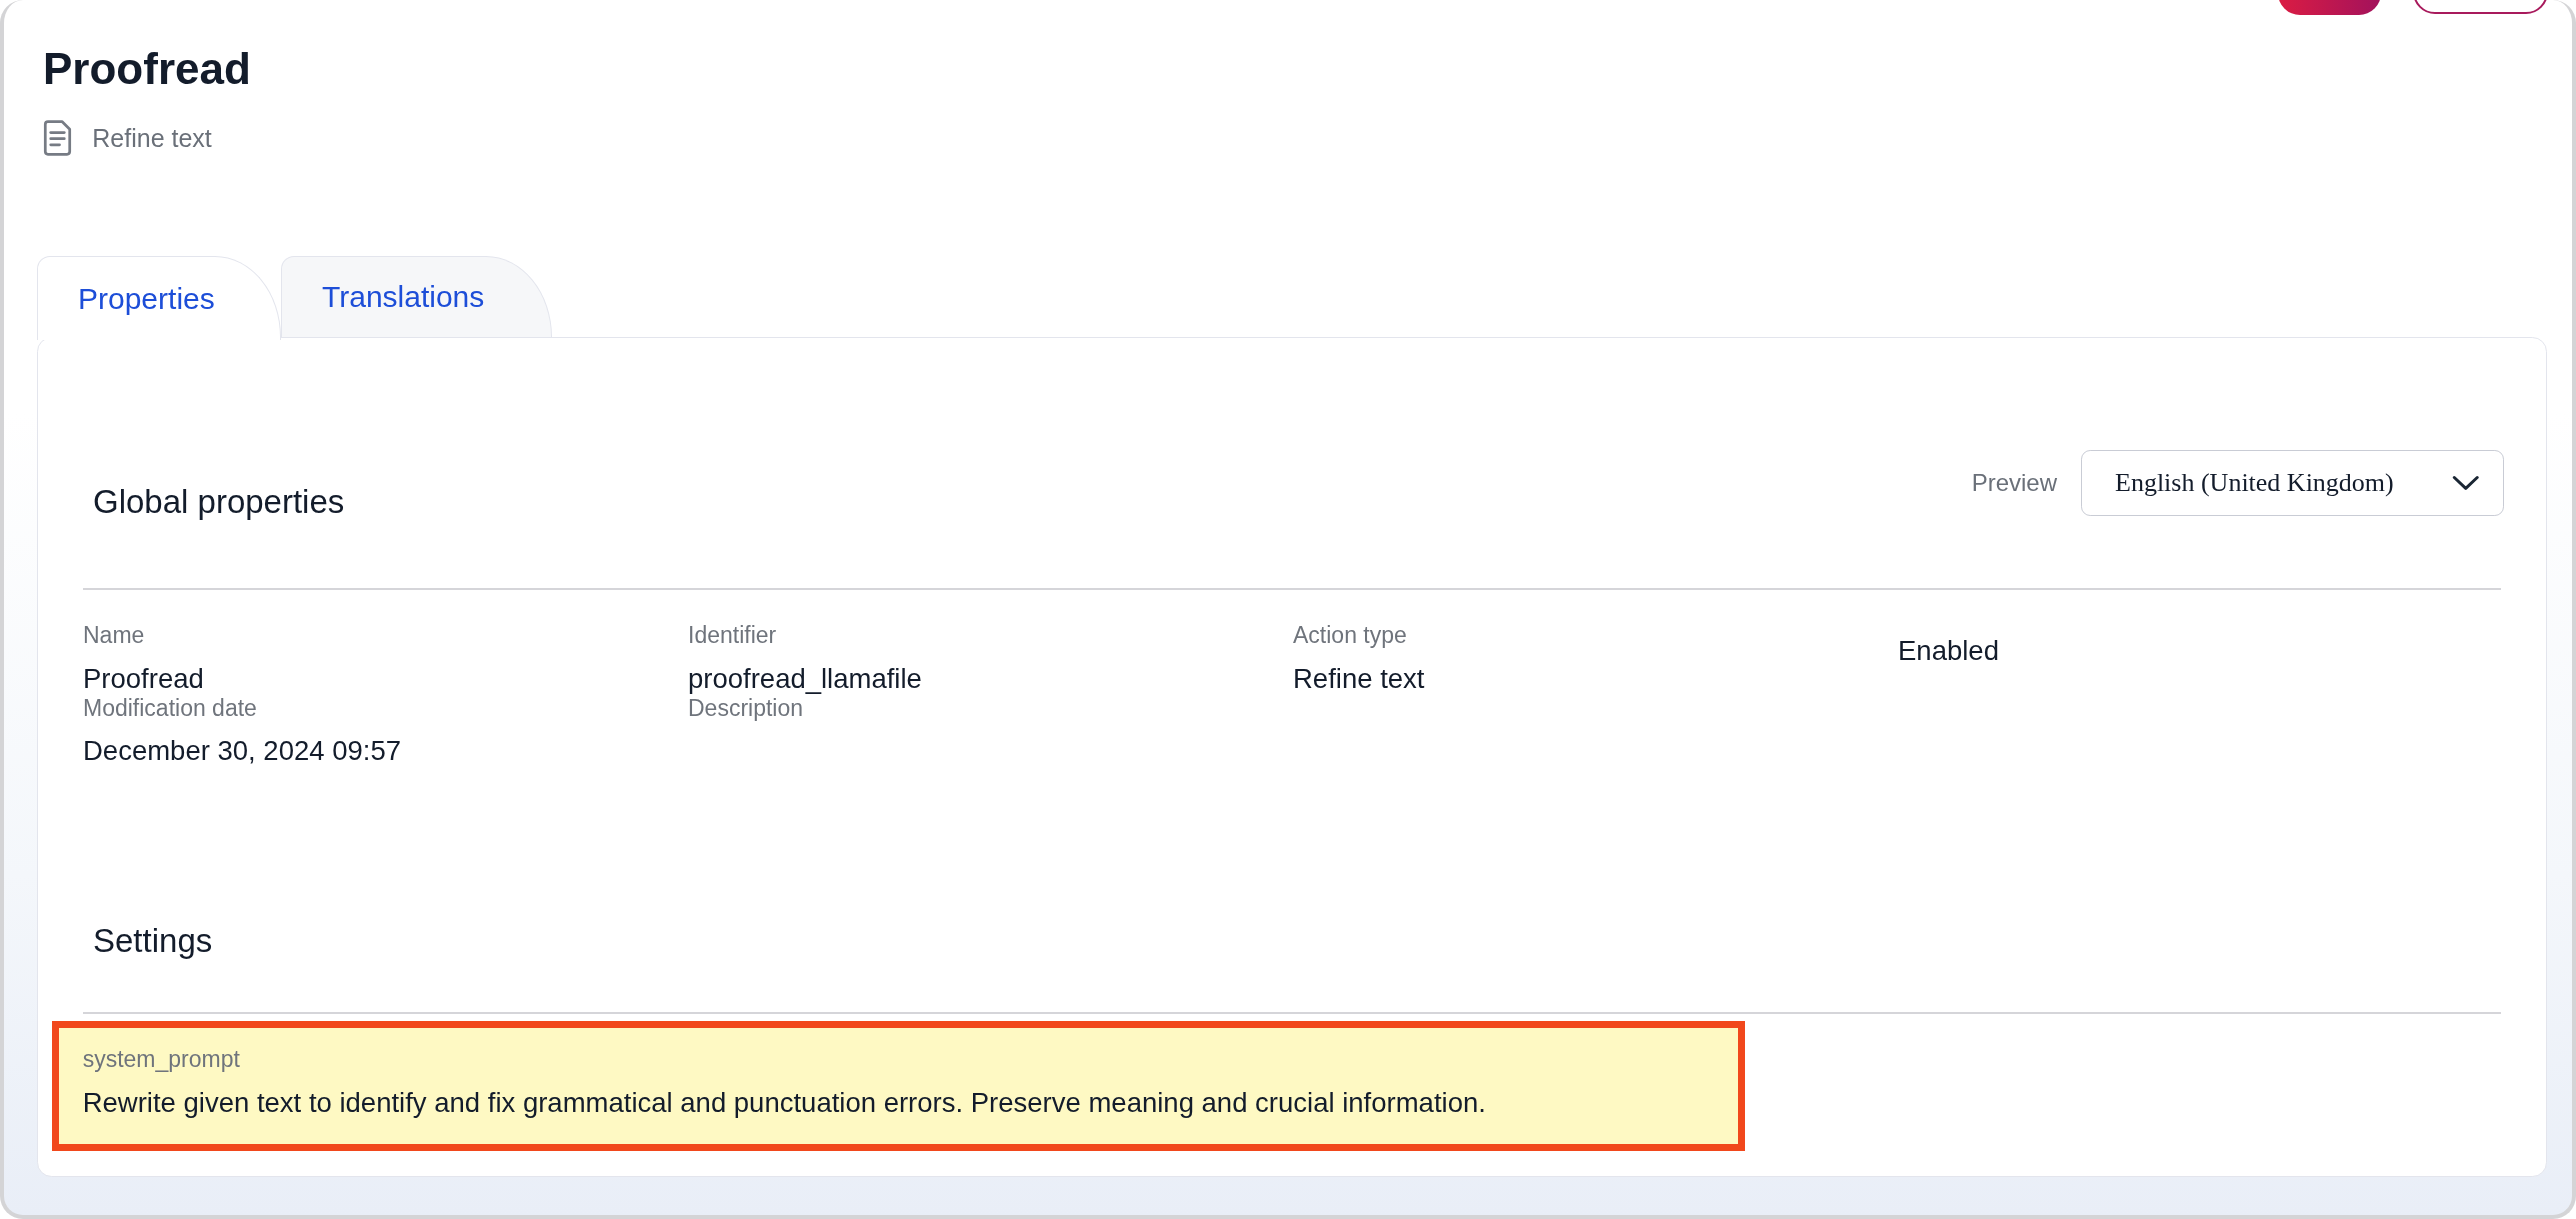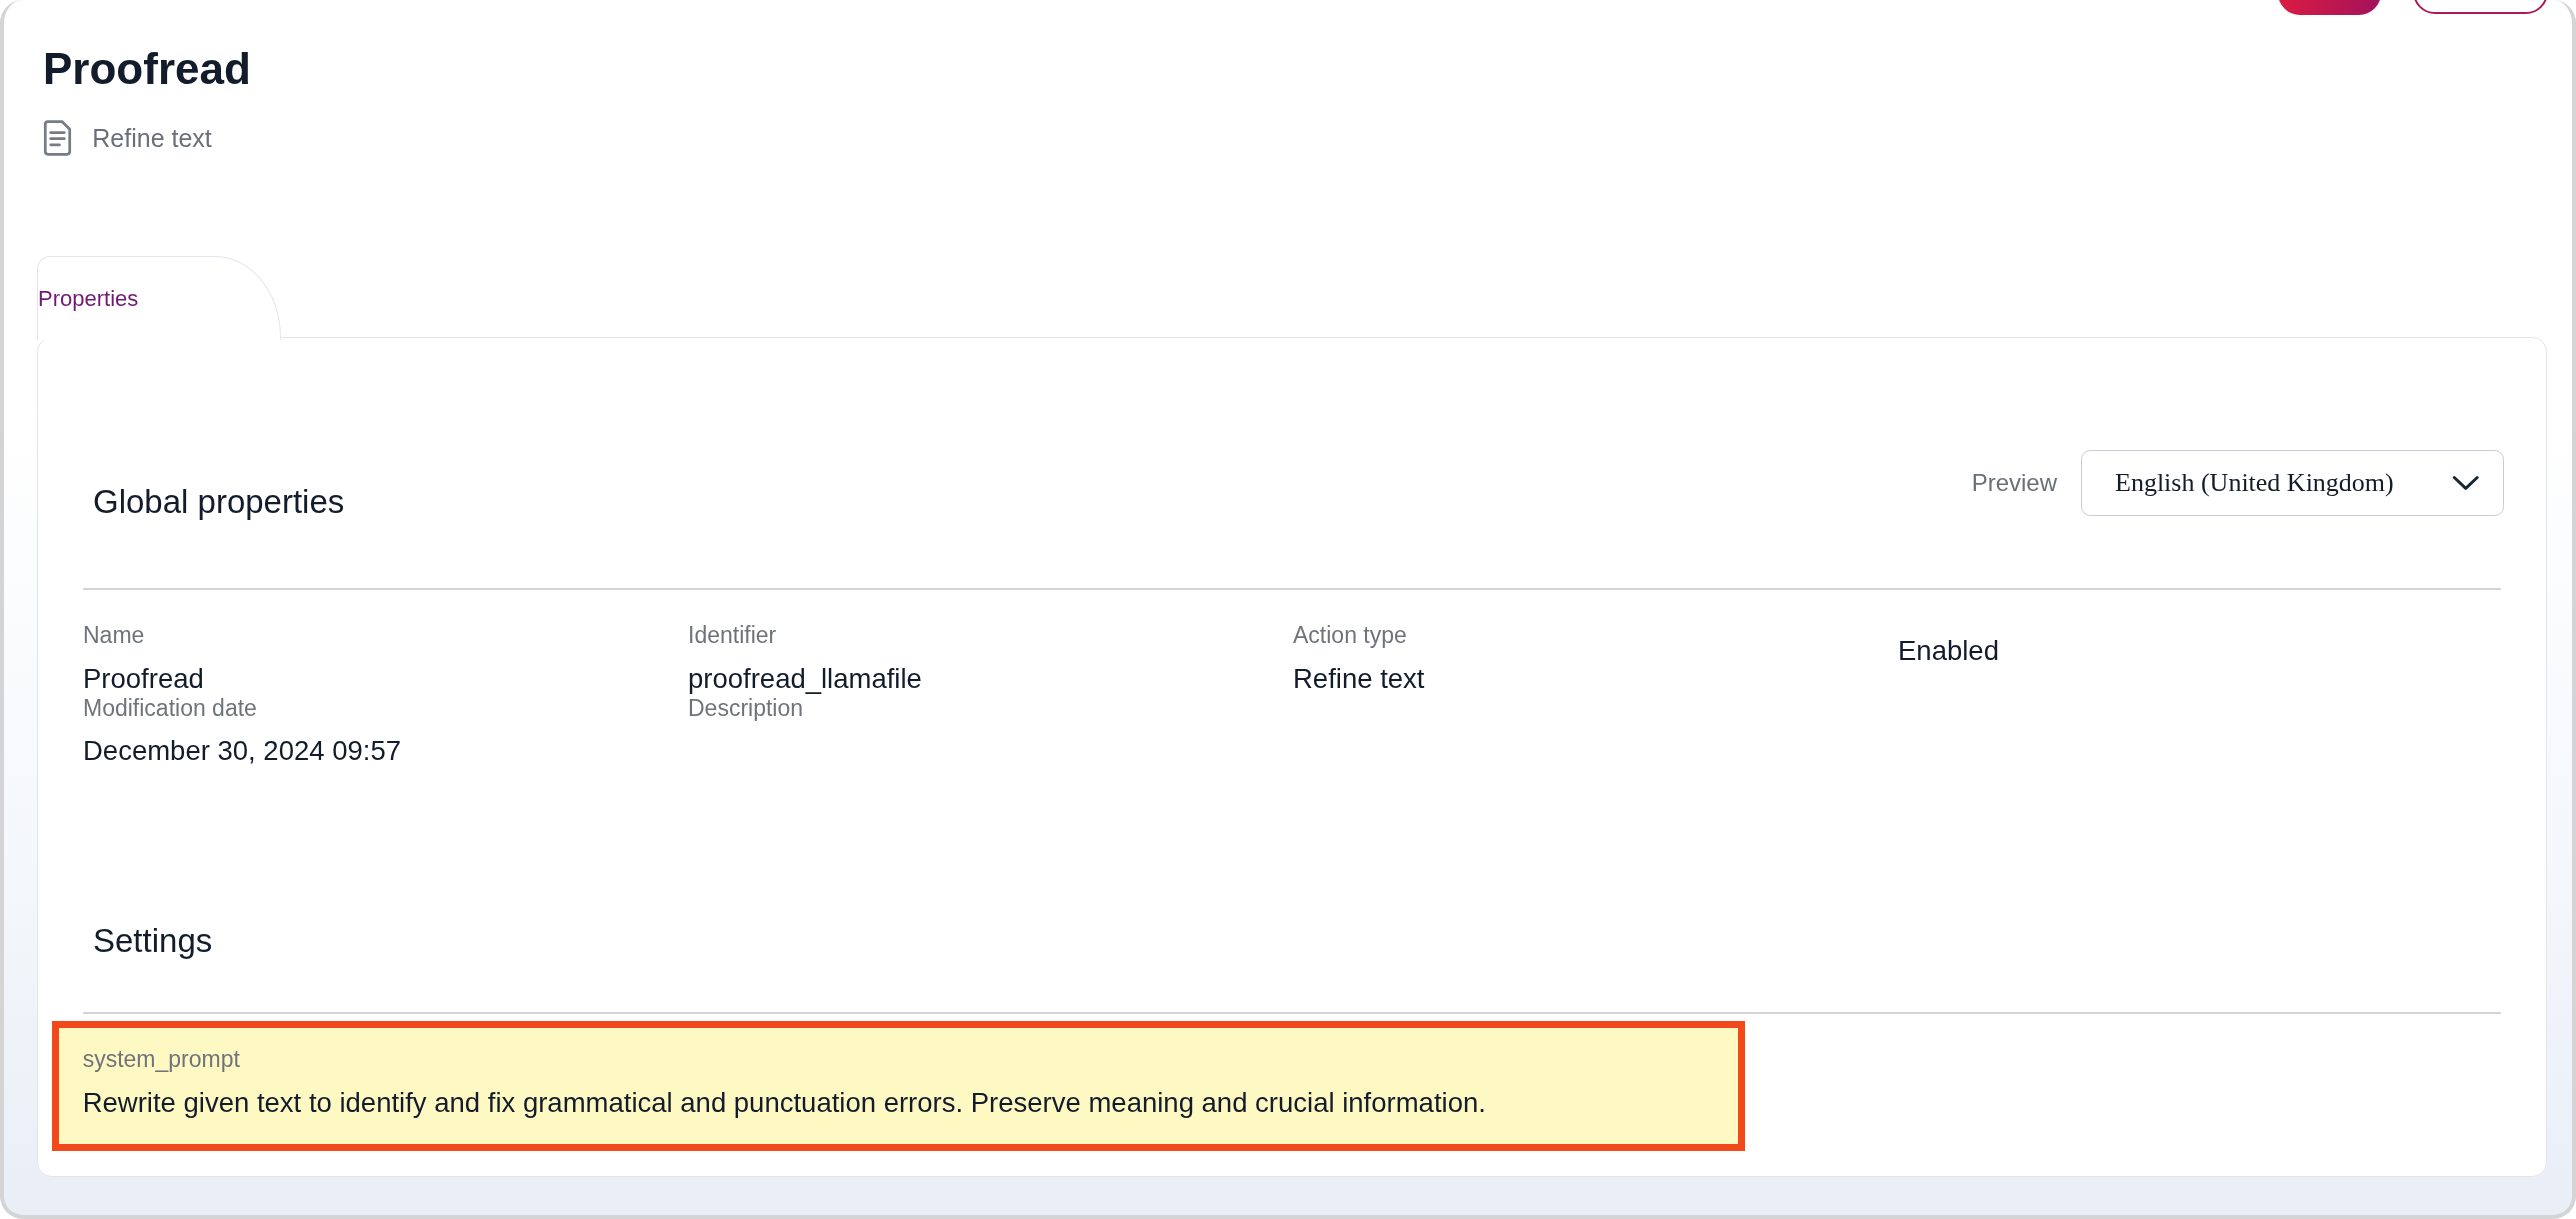--- a/index.html
+++ b/index.html
@@ -29,21 +29,21 @@
     font-size:44px;font-weight:700;color:#131c2b;letter-spacing:0;
   }
   .subtitle-row{
     position:absolute;left:37px;top:119px;display:flex;align-items:center;gap:18.3px;
     color:#6a7079;font-size:25px;
   }
   
   .tabs{position:absolute;left:33px;top:256px;display:flex;z-index:3;}
   .tab{
     box-sizing:border-box;height:81px;display:flex;align-items:center;
-    font-size:22px;color:#701a75;cursor:pointer;
+    padding-left:40px;font-size:30px;color:#1d4ed8;cursor:pointer;
     background:#f6f7f9;border:1.8px solid #e3e5ed;border-bottom:none;
     border-top-left-radius:13px;border-top-right-radius:66px 81px;
   }
   .tab-properties{width:244px;}
   .tab-translations{width:271px;}
   .tab.active{background:#ffffff;height:84px;z-index:4;}
   
   .card{
     position:absolute;left:33px;top:337px;width:2510px;height:840px;box-sizing:border-box;
     background:#ffffff;border:1.8px solid #e3e5ed;border-radius:14.6px;z-index:2;
@@ -100,20 +100,23 @@
         <line x1="7" y1="19" x2="13.5" y2="19"></line>
       </svg>
     </span>
     <span>Refine text</span>
   </div>
 
   <nav class="tabs">
     <div class="tab tab-properties active">
       <span>Properties</span>
     </div>
+    <div class="tab tab-translations">
+      <span>Translations</span>
+    </div>
   </nav>
 
   <section class="card">
 
     <h2 class="section-heading h-global">Global properties</h2>
 
     <div class="preview-ctl">
       <span class="preview-label">Preview</span>
       <div class="dropdown">
         <span class="dropdown-value">English (United Kingdom)</span>

